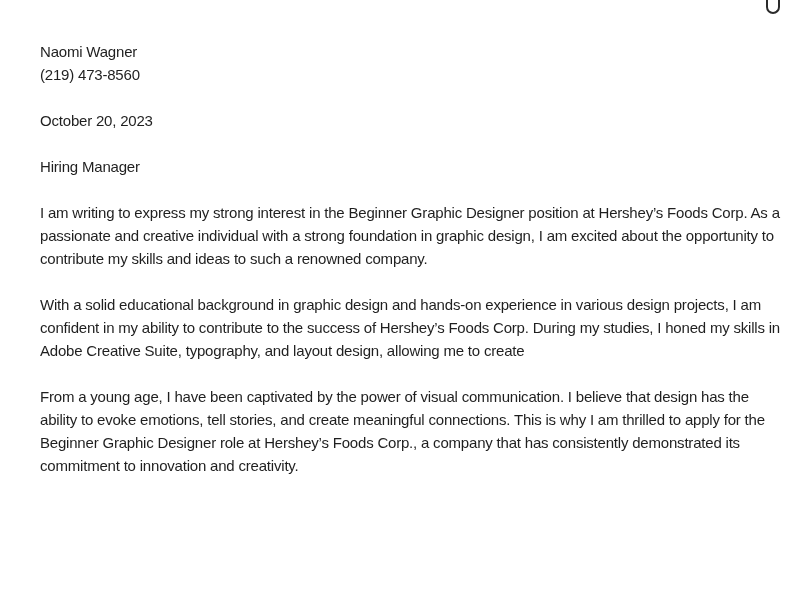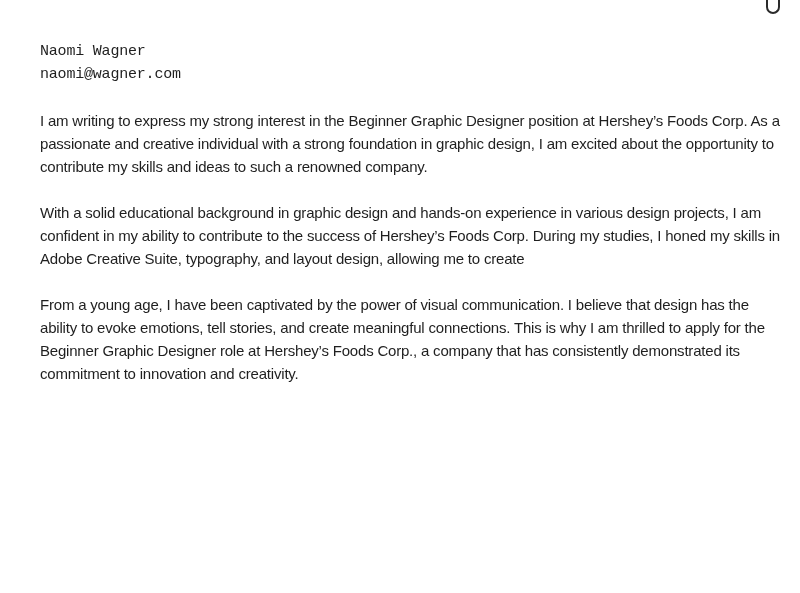--- a/index.html
+++ b/index.html
@@ -17,21 +17,21 @@
     }
     .letter {
       position: absolute;
       left: 40px;
       top: 40px;
       width: 740px;
       font-size: 15px;
       line-height: 23px;
       letter-spacing: -0.2px;
     }
-    .block { margin: 0 0 23px 0; font-family: Liberation Mono, monospace; }
+    .block { margin: 0 0 23px 0; }
     .line { display: block; white-space: nowrap; }
     p { margin: 0 0 23px 0; }
     .corner-icon {
       position: absolute;
       right: 20px;
       top: -10px;
       width: 14px;
       height: 24px;
       box-sizing: border-box;
       border: 2.5px solid #2b2b2b;
@@ -40,24 +40,28 @@
     }
   </style>
 </head>
 <body>
 
 <div class="corner-icon"></div>
 
 <div class="letter">
   <div class="block">
     <span class="line">Naomi Wagner</span>
-    <span class="line">naomi@wagner.com</span>
+    <span class="line">(219) 473-8560</span>
   </div>
 
+  <div class="block">
+    <span class="line">October 20, 2023</span>
+  </div>
 
   <div class="block">
+    <span class="line">Hiring Manager</span>
   </div>
 
 
   <p>I am writing to express my strong interest in the Beginner Graphic Designer position at Hershey’s Foods Corp. As a passionate and creative individual with a strong foundation in graphic design, I am excited about the opportunity to contribute my skills and ideas to such a renowned company.</p>
   <p>With a solid educational background in graphic design and hands-on experience in various design projects, I am confident in my ability to contribute to the success of Hershey’s Foods Corp. During my studies, I honed my skills in Adobe Creative Suite, typography, and layout design, allowing me to create</p>
   <p>From a young age, I have been captivated by the power of visual communication. I believe that design has the ability to evoke emotions, tell stories, and create meaningful connections. This is why I am thrilled to apply for the Beginner Graphic Designer role at Hershey’s Foods Corp., a company that has consistently demonstrated its commitment to innovation and creativity.</p>
 </div>
 
 </body></html>

